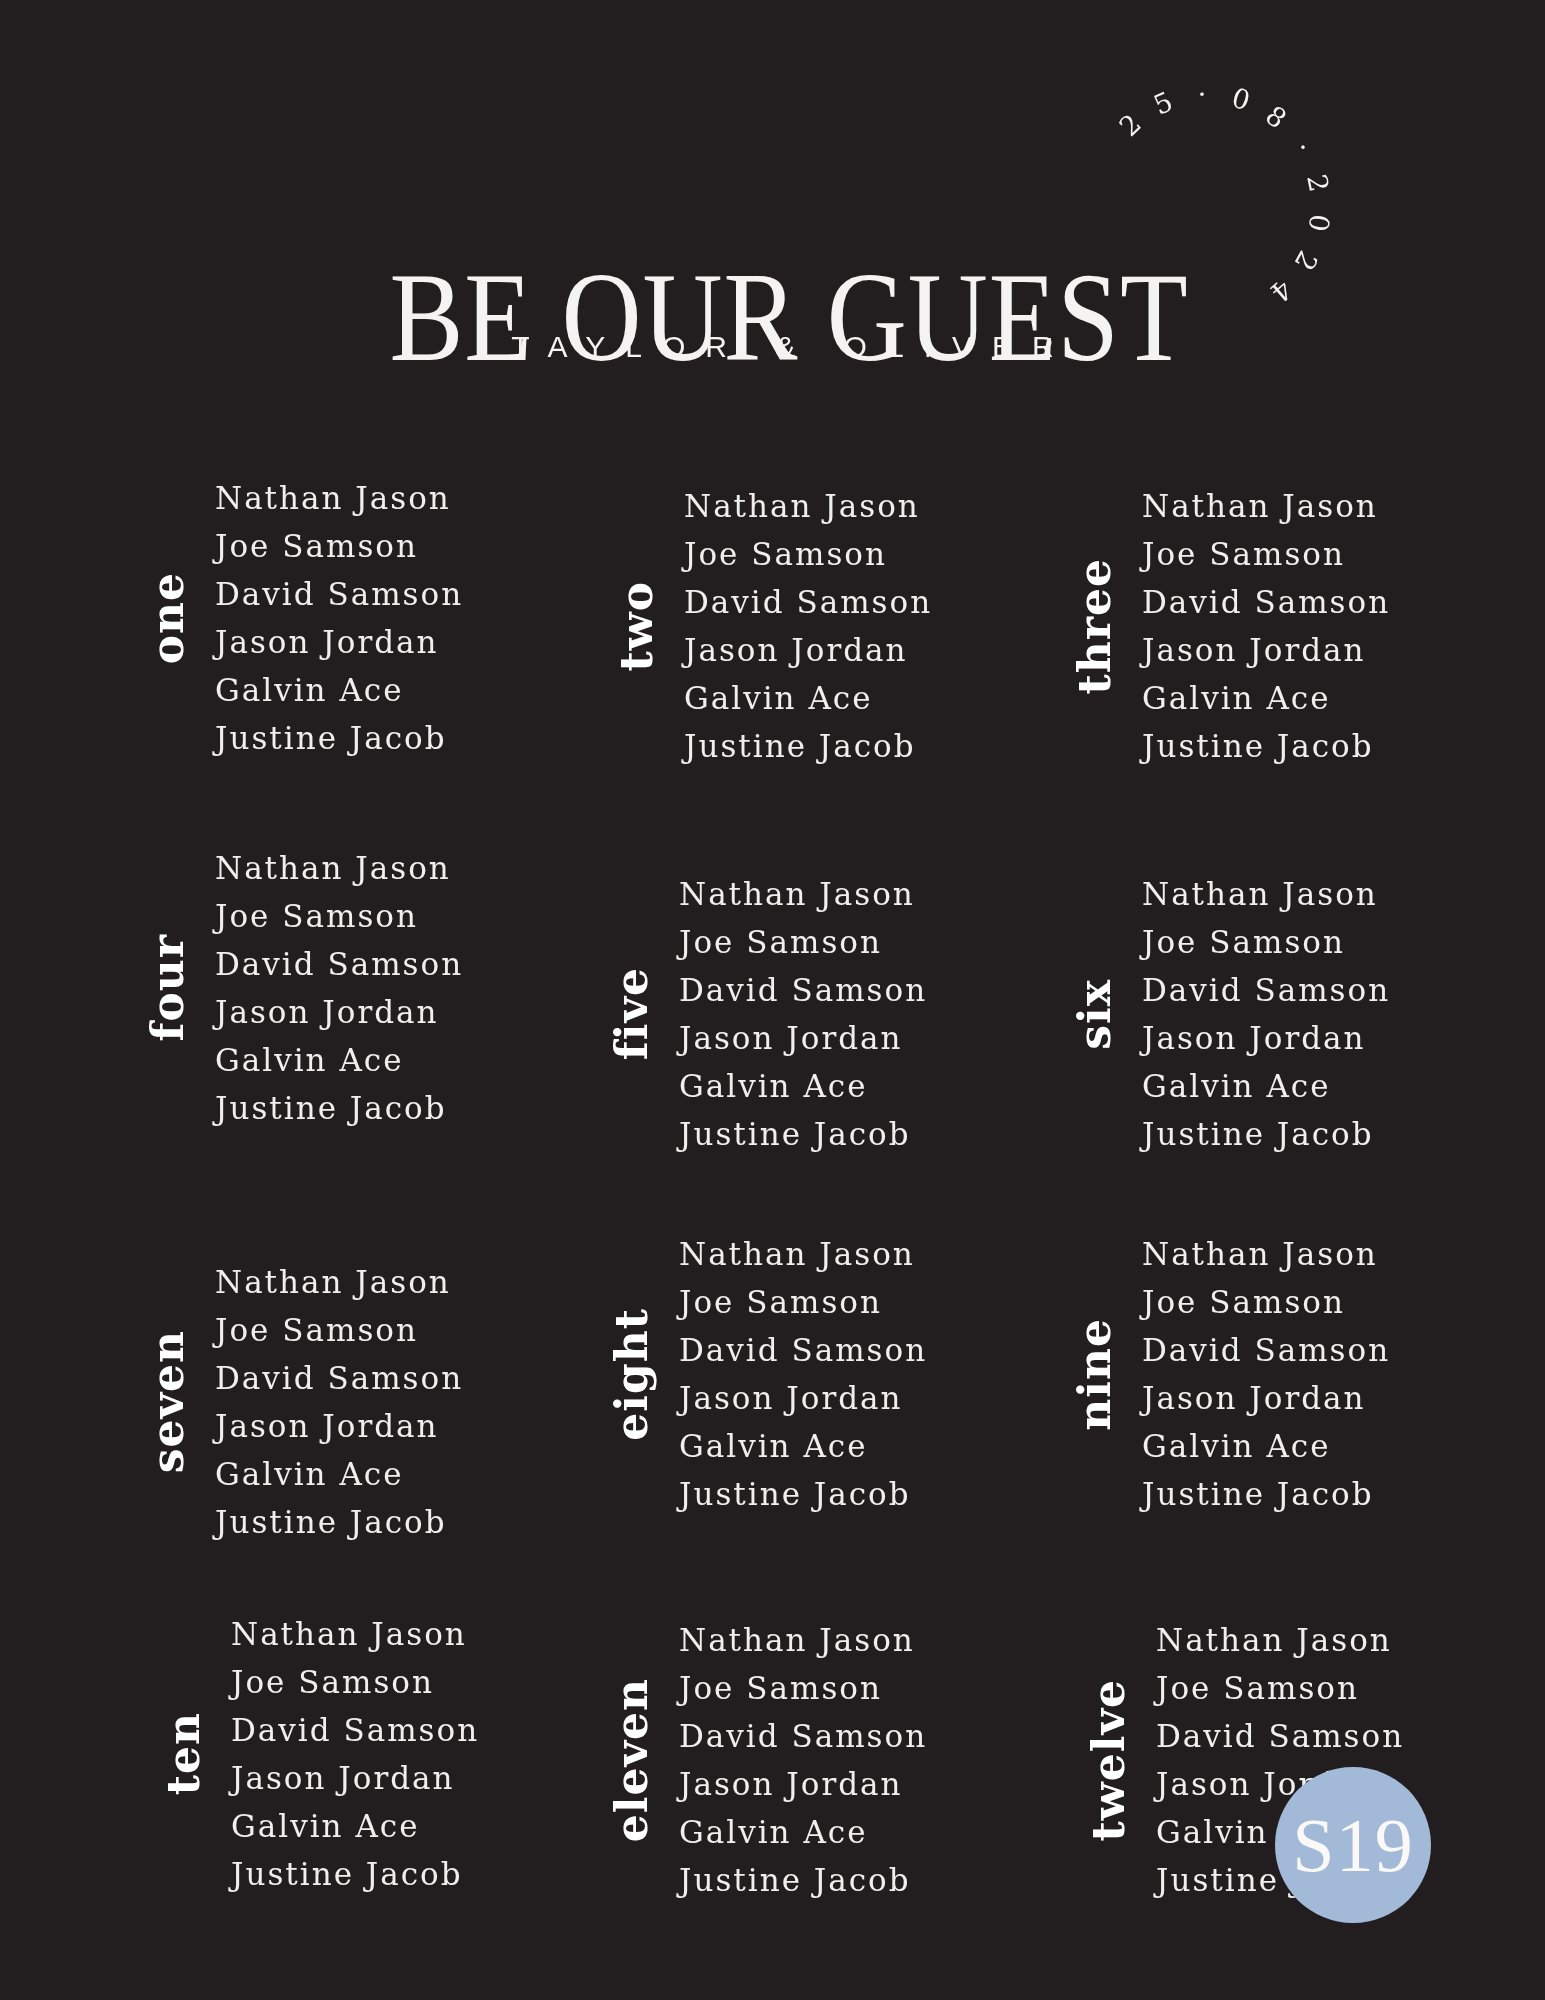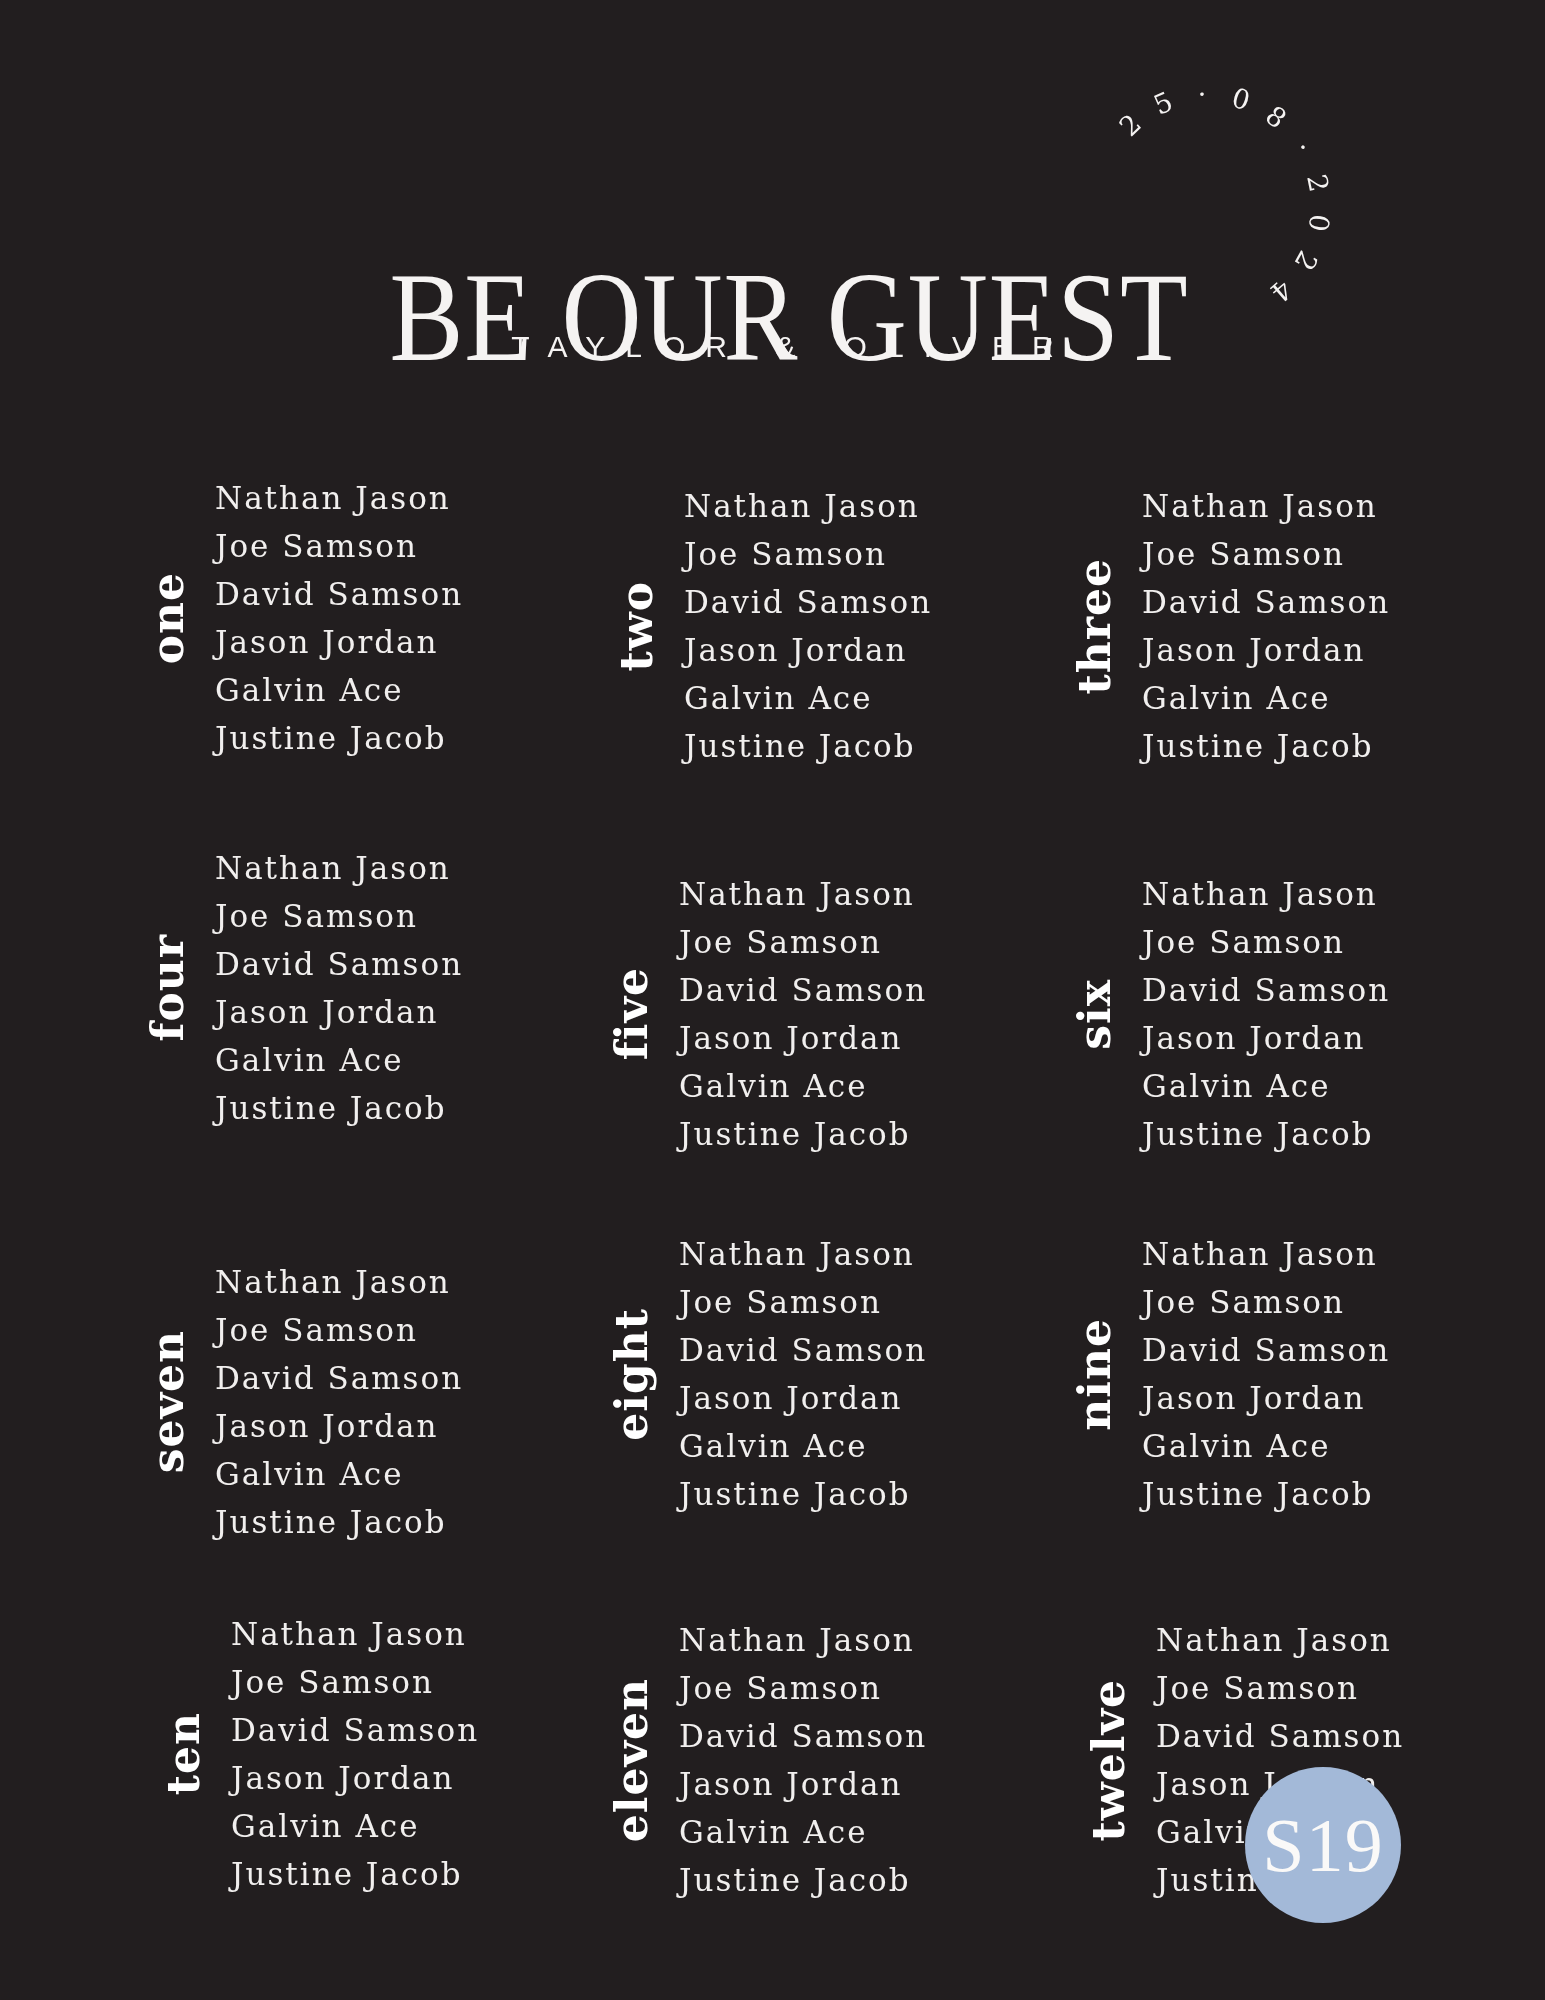--- a/index.html
+++ b/index.html
@@ -46,21 +46,21 @@
   .guest-list{
     margin:12px;padding:0;list-style:none;
   }
   .guest-list li{
     font-size:31px;line-height:48px;letter-spacing:2px;
     color:#F1EFEE;white-space:nowrap;
   }
 
   
   .badge{
-    position:absolute;left:1245px;top:1767px;width:156px;height:156px;
+    position:absolute;left:1275px;top:1767px;width:156px;height:156px;
     border-radius:50%;display:flex;align-items:center;justify-content:center;
     z-index:10;
   }
   .badge-text{
     font-family:"Liberation Serif",serif;font-size:76px;line-height:1;
     color:#FAF9F8;letter-spacing:1px;
   }
 </style>
 </head>
 <body style="background: rgb(34, 30, 31);">

